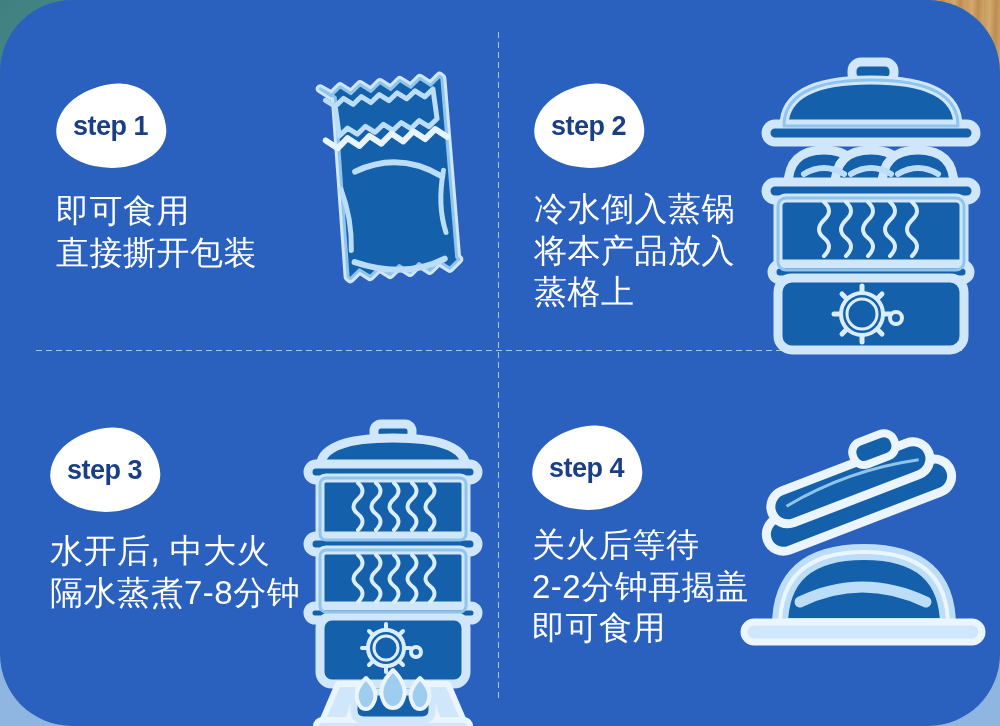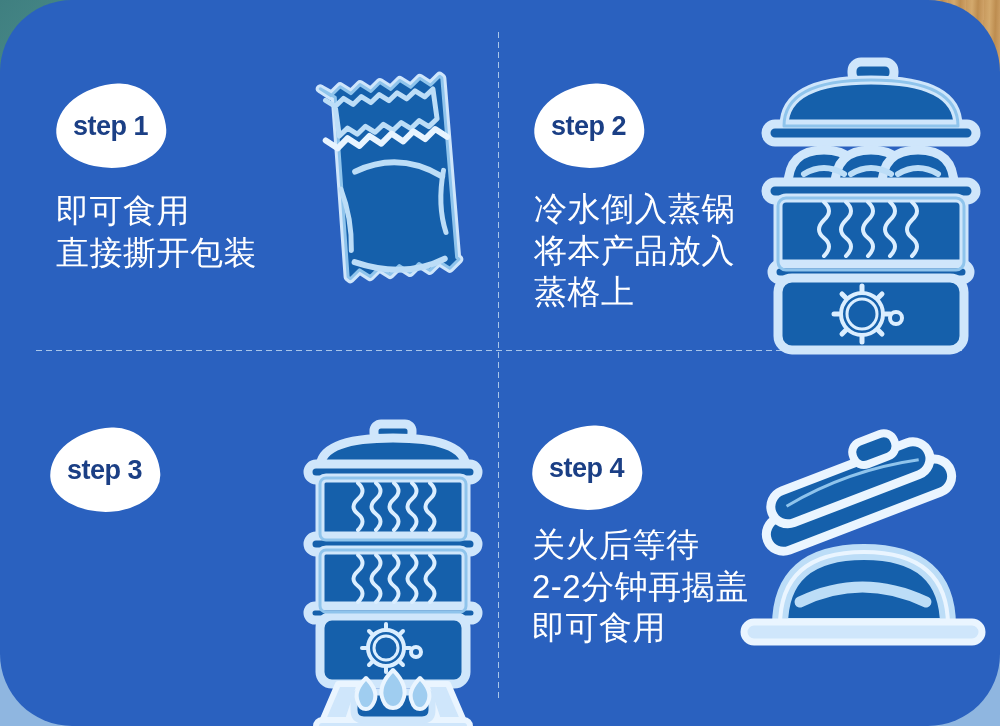--- a/index.html
+++ b/index.html
@@ -172,20 +172,22 @@
           </g>
         </g>
       </svg>
     </div>
   </div>
 
   <div class="quad q3">
     <div class="badge" style="left:50px;top:76px;">
       <span>step 3</span>
     </div>
+    <div class="txt" style="left:50px;top:178px;">水开后, 中大火
+隔水蒸煮7-8分钟</div>
 
     <div class="ill" style="left:296px;top:68px;">
       <svg width="200" height="250" viewBox="0 0 200 250">
         <g fill="#1560ab" stroke="#cfe6fb" stroke-width="9" stroke-linejoin="round" stroke-linecap="round">
 
           <rect x="78" y="4" width="38" height="16" rx="7"></rect>
 
           <path d="M24 48 q0 -30 73 -30 q73 0 73 30 z"></path>
 
           <rect x="12" y="44" width="170" height="16" rx="8"></rect>

